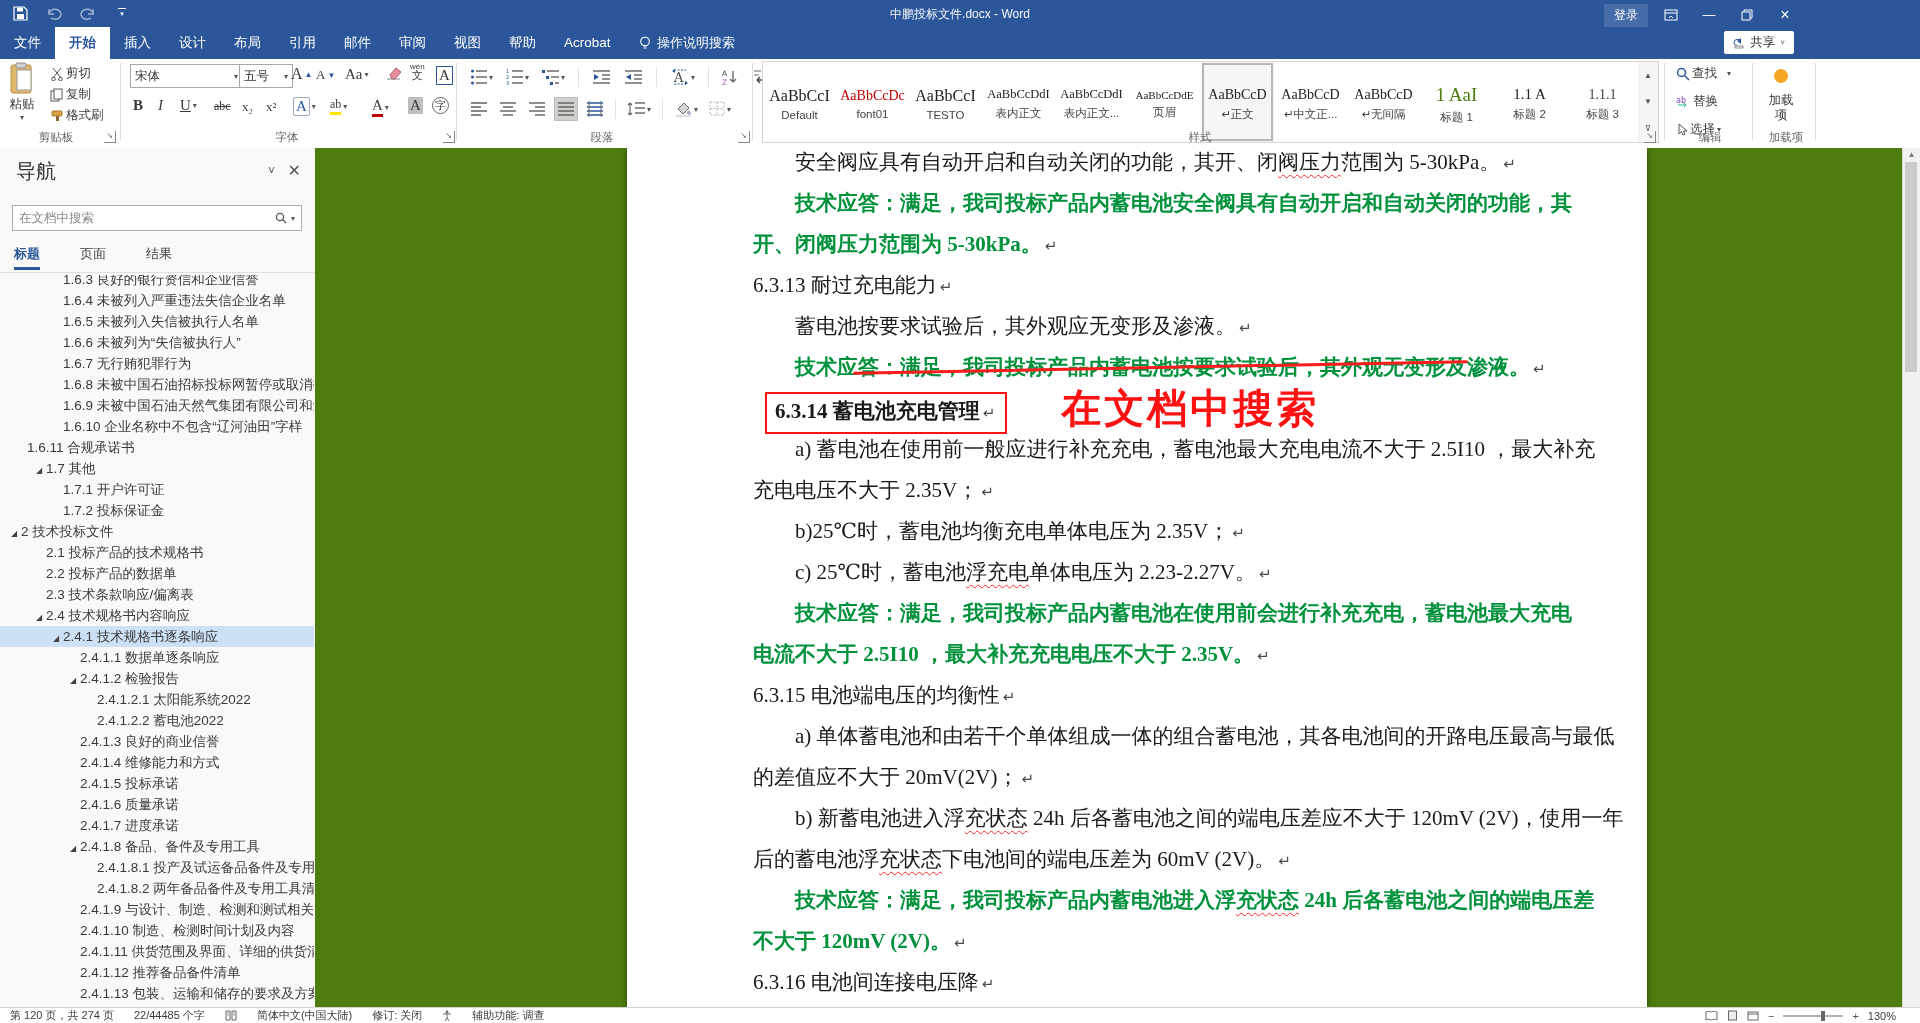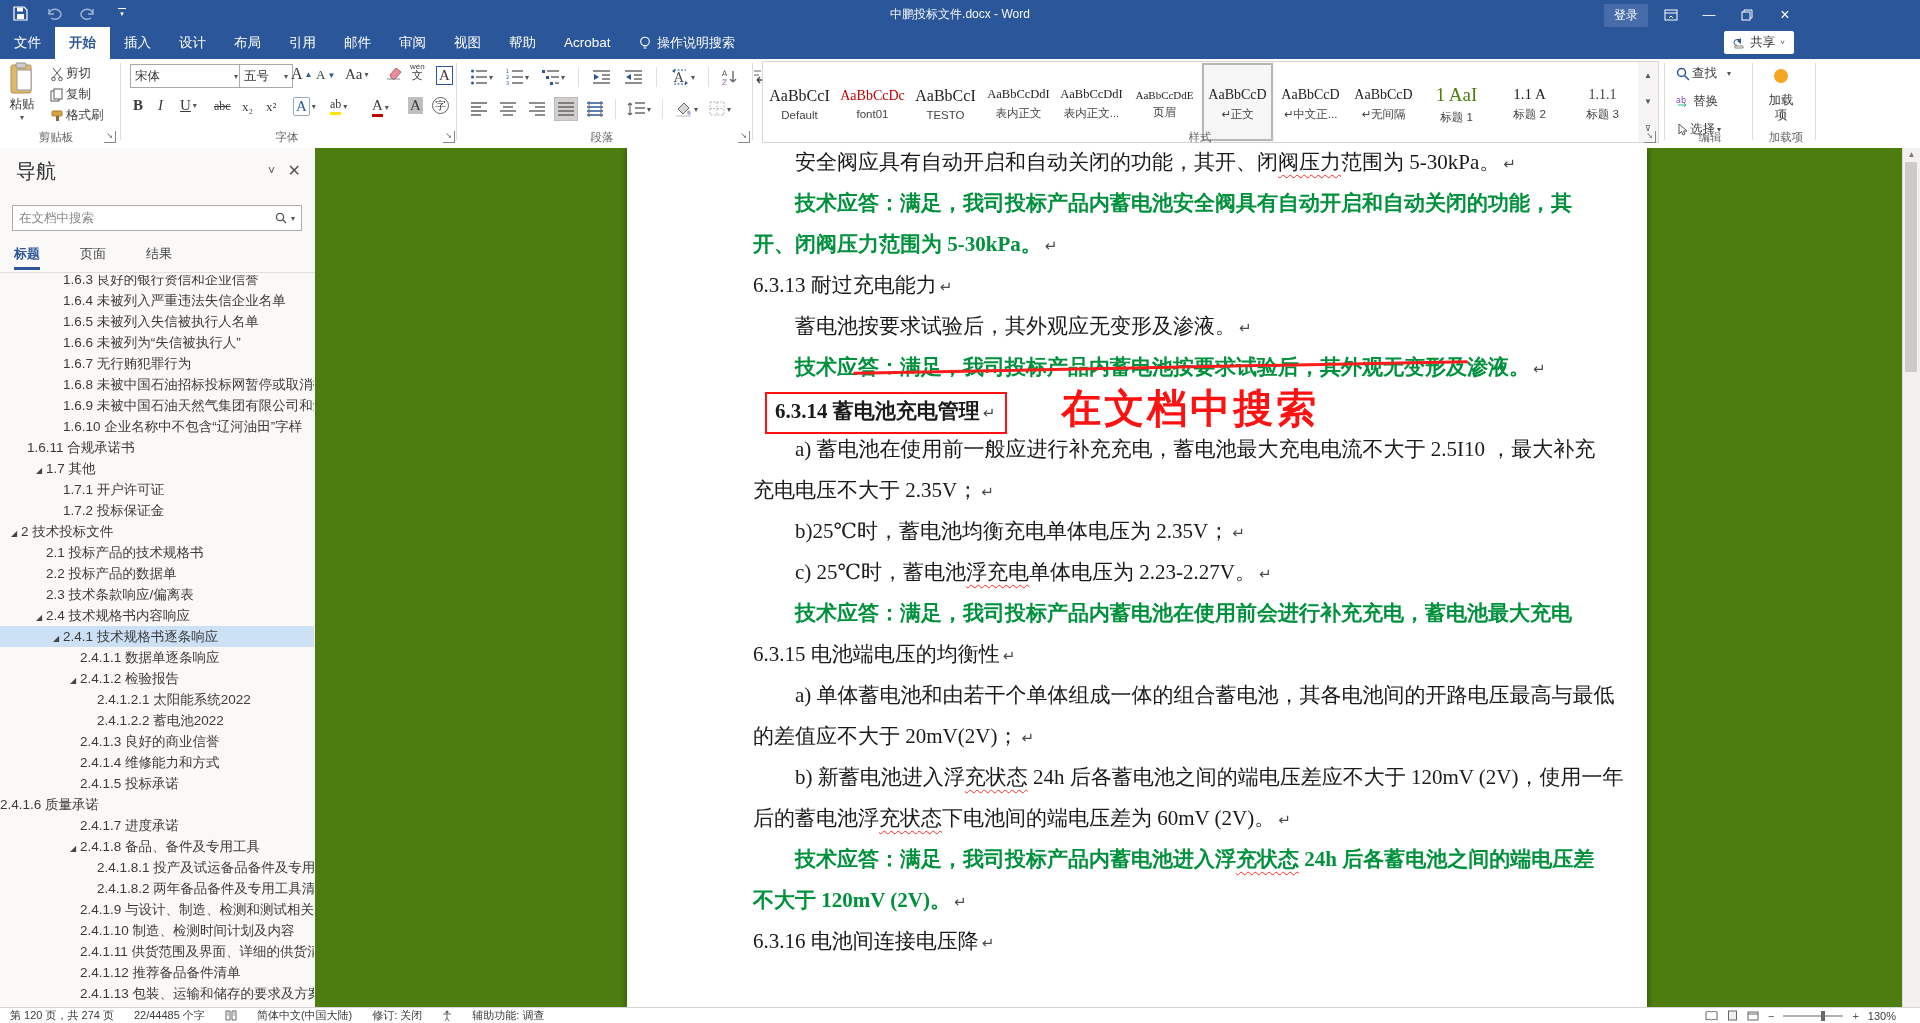--- a/index.html
+++ b/index.html
@@ -536,21 +536,21 @@
       <div class="nav-row" style="padding-left: 46px;"><span>2.3 技术条款响应/偏离表</span></div>
       <div class="nav-row" style="padding-left: 32px;"><span class="tri">◢</span><span>2.4 技术规格书内容响应</span></div>
       <div class="nav-row sel" style="padding-left: 49px;"><span class="tri">◢</span><span>2.4.1 技术规格书逐条响应</span></div>
       <div class="nav-row" style="padding-left: 80px;"><span>2.4.1.1 数据单逐条响应</span></div>
       <div class="nav-row" style="padding-left: 66px;"><span class="tri">◢</span><span>2.4.1.2 检验报告</span></div>
       <div class="nav-row" style="padding-left: 97px;"><span>2.4.1.2.1 太阳能系统2022</span></div>
       <div class="nav-row" style="padding-left: 97px;"><span>2.4.1.2.2 蓄电池2022</span></div>
       <div class="nav-row" style="padding-left: 80px;"><span>2.4.1.3 良好的商业信誉</span></div>
       <div class="nav-row" style="padding-left: 80px;"><span>2.4.1.4 维修能力和方式</span></div>
       <div class="nav-row" style="padding-left: 80px;"><span>2.4.1.5 投标承诺</span></div>
-      <div class="nav-row" style=""><span>2.4.1.6 质量承诺</span></div>
+      <div class="nav-row" style="padding-left: 80px;"><span>2.4.1.6 质量承诺</span></div>
       <div class="nav-row" style="padding-left: 80px;"><span>2.4.1.7 进度承诺</span></div>
       <div class="nav-row" style="padding-left: 66px;"><span class="tri">◢</span><span>2.4.1.8 备品、备件及专用工具</span></div>
       <div class="nav-row" style="padding-left: 97px;"><span>2.4.1.8.1 投产及试运备品备件及专用工...</span></div>
       <div class="nav-row" style="padding-left: 97px;"><span>2.4.1.8.2 两年备品备件及专用工具清单</span></div>
       <div class="nav-row" style="padding-left: 80px;"><span>2.4.1.9 与设计、制造、检测和测试相关的...</span></div>
       <div class="nav-row" style="padding-left: 80px;"><span>2.4.1.10 制造、检测时间计划及内容</span></div>
       <div class="nav-row" style="padding-left: 80px;"><span>2.4.1.11 供货范围及界面、详细的供货清单</span></div>
       <div class="nav-row" style="padding-left: 80px;"><span>2.4.1.12 推荐备品备件清单</span></div>
       <div class="nav-row" style="padding-left: 80px;"><span>2.4.1.13 包装、运输和储存的要求及方案</span></div>
     </div>
@@ -564,20 +564,21 @@
         <div class="doc-row g"><span>开、闭阀压力范围为 5-30kPa。</span><span class="pil">↵</span></div>
         <div class="doc-row n"><span>6.3.13 耐过充电能力</span><span class="pil">↵</span></div>
         <div class="doc-row n ind1"><span>蓄电池按要求试验后，其外观应无变形及渗液。</span><span class="pil">↵</span></div>
         <div class="doc-row g ind1"><span>技术应答：满足，我司投标产品内蓄电池按要求试验后，其外观无变形及渗液。</span><span class="pil">↵</span><div class="strikeline"></div></div>
         <div class="doc-row h"><span class="redbox"><span>6.3.14 蓄电池充电管理</span><span class="pil">↵</span></span><span class="rednote">在文档中搜索</span></div>
         <div class="doc-row n ind1"><span>a) 蓄电池在使用前一般应进行补充充电，蓄电池最大充电电流不大于 2.5I10 ，最大补充</span></div>
         <div class="doc-row n"><span>充电电压不大于 2.35V；</span><span class="pil">↵</span></div>
         <div class="doc-row n ind1"><span>b)25℃时，蓄电池均衡充电单体电压为 2.35V；</span><span class="pil">↵</span></div>
         <div class="doc-row n ind1"><span>c) 25℃时，蓄电池</span><span class="sq">浮充电</span><span>单体电压为 2.23-2.27V。</span><span class="pil">↵</span></div>
         <div class="doc-row g ind1"><span>技术应答：满足，我司投标产品内蓄电池在使用前会进行补充充电，蓄电池最大充电</span></div>
+        <div class="doc-row g"><span>电流不大于 2.5I10 ，最大补充充电电压不大于 2.35V。</span><span class="pil">↵</span></div>
         <div class="doc-row n"><span>6.3.15 电池端电压的均衡性</span><span class="pil">↵</span></div>
         <div class="doc-row n ind1"><span>a) 单体蓄电池和由若干个单体组成一体的组合蓄电池，其各电池间的开路电压最高与最低</span></div>
         <div class="doc-row n"><span>的差值应不大于 20mV(2V)；</span><span class="pil">↵</span></div>
         <div class="doc-row n ind1"><span>b) 新蓄电池进入浮</span><span class="sq">充状态</span><span> 24h 后各蓄电池之间的端电压差应不大于 120mV (2V)，使用一年</span></div>
         <div class="doc-row n"><span>后的蓄电池浮</span><span class="sq">充状态</span><span>下电池间的端电压差为 60mV (2V)。</span><span class="pil">↵</span></div>
         <div class="doc-row g ind1"><span>技术应答：满足，我司投标产品内蓄电池进入浮</span><span class="sq">充状态</span><span> 24h 后各蓄电池之间的端电压差</span></div>
         <div class="doc-row g"><span>不大于 120mV (2V)。</span><span class="pil">↵</span></div>
         <div class="doc-row n"><span>6.3.16 电池间连接电压降</span><span class="pil">↵</span></div>
       </div>
   </div>

